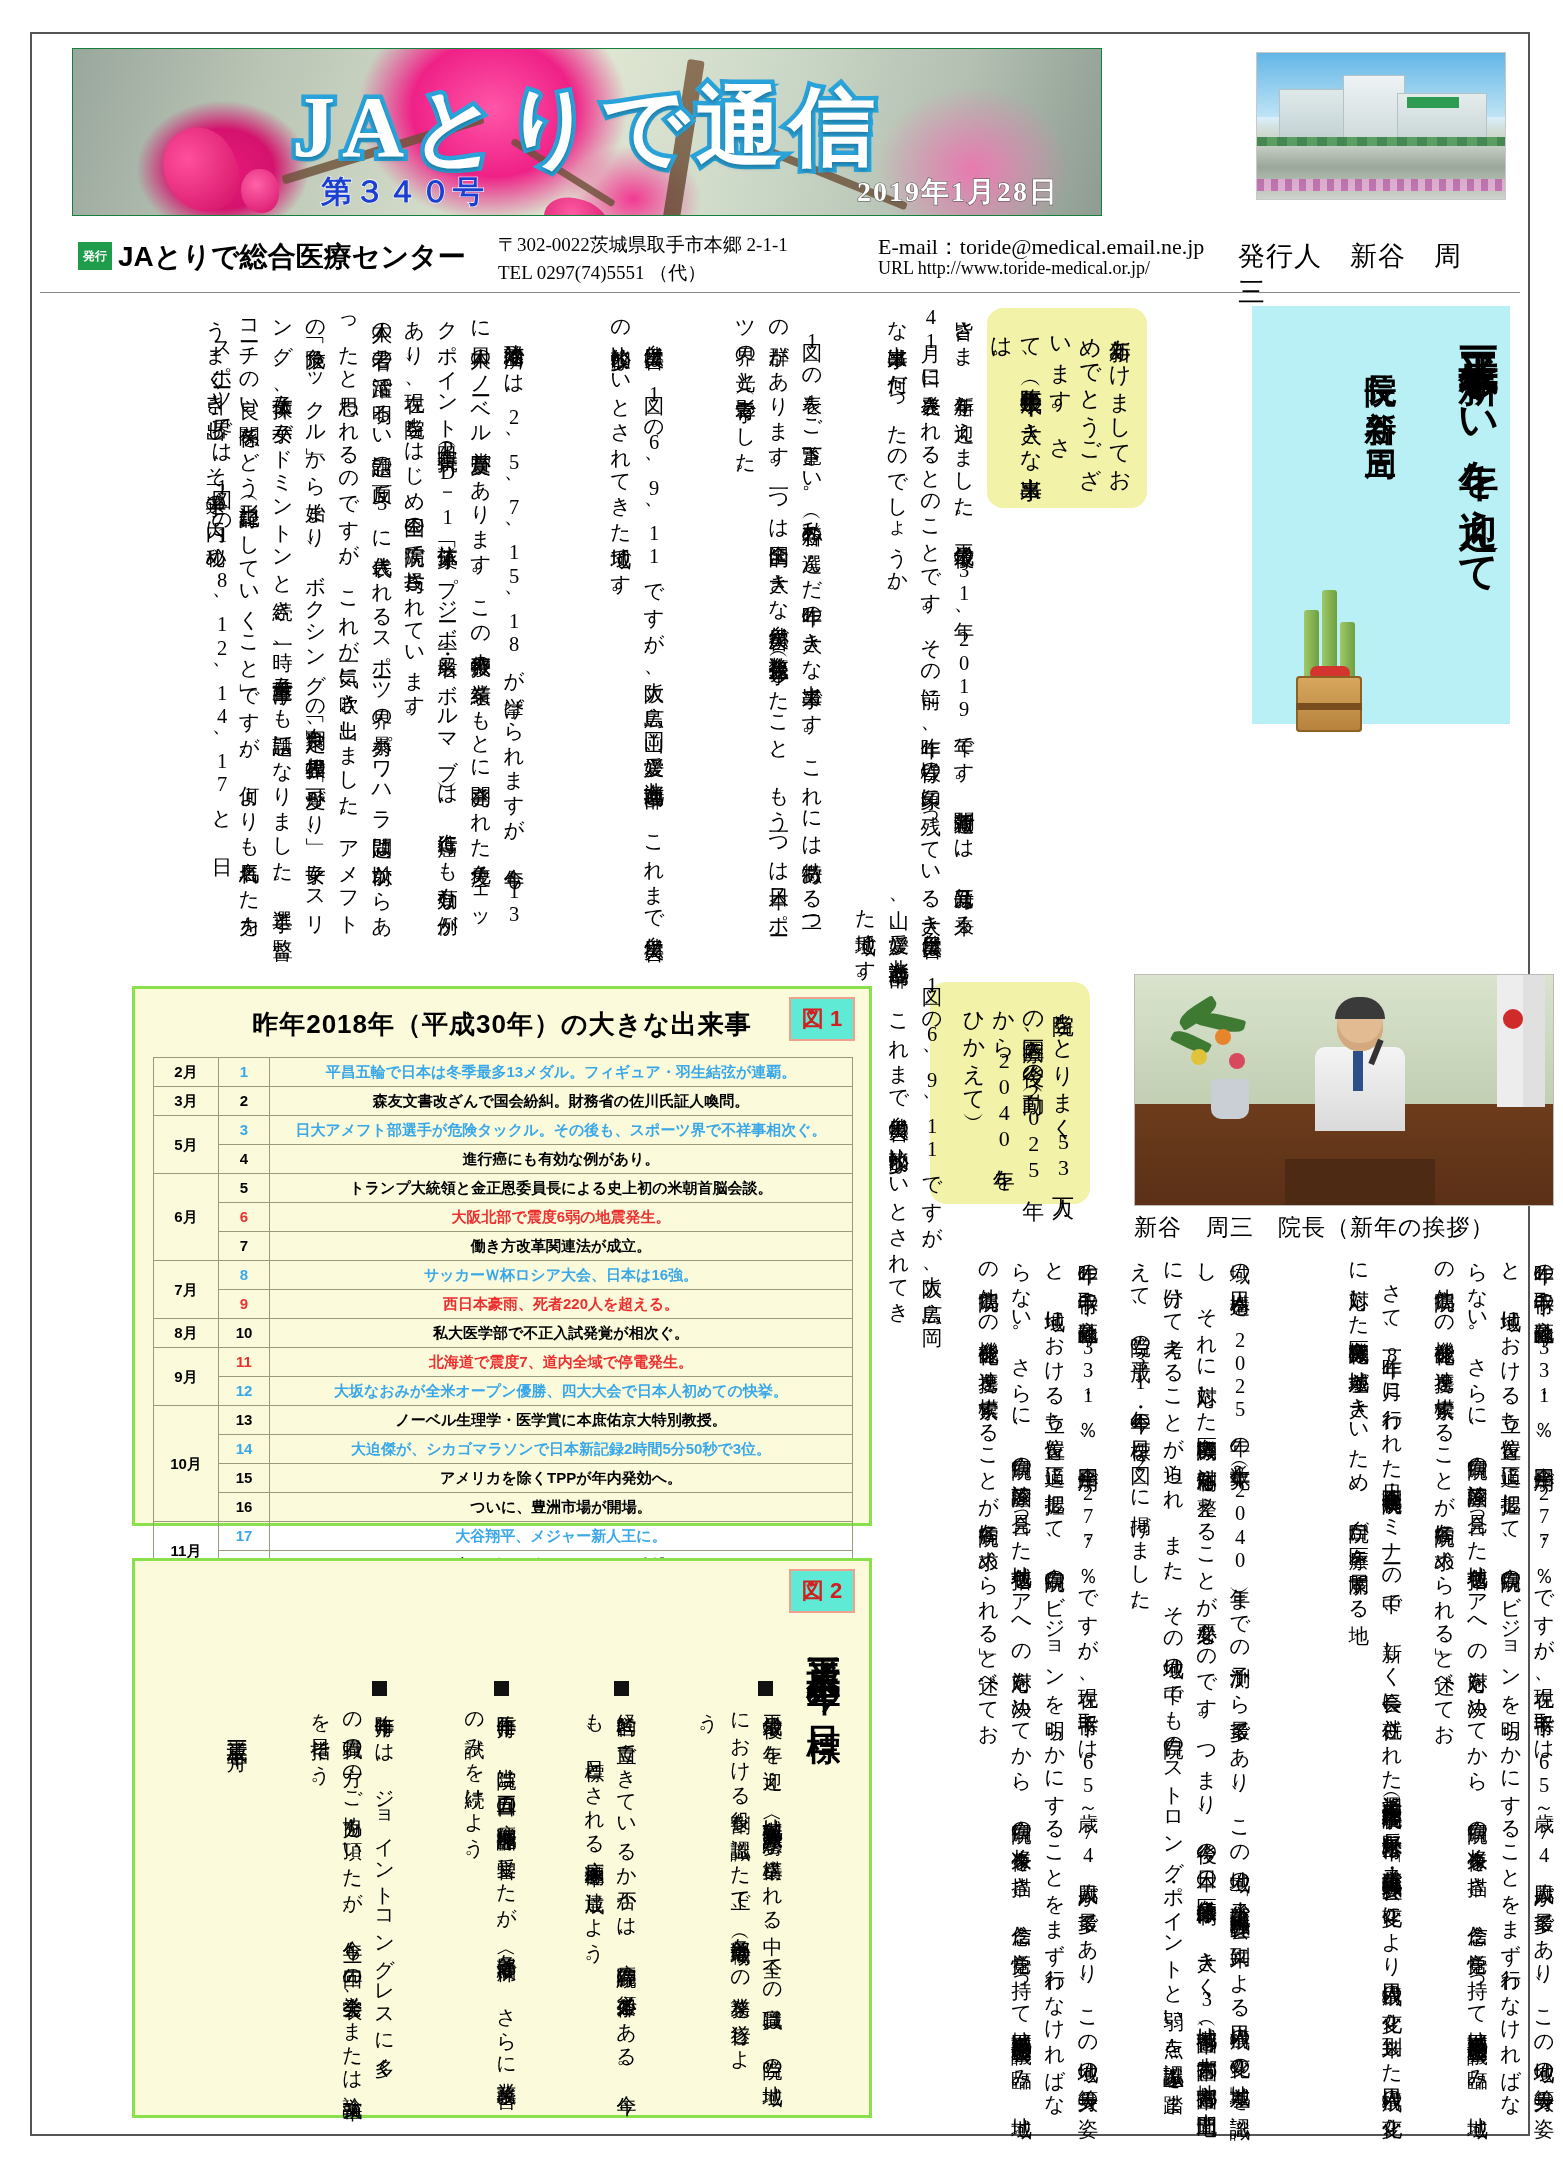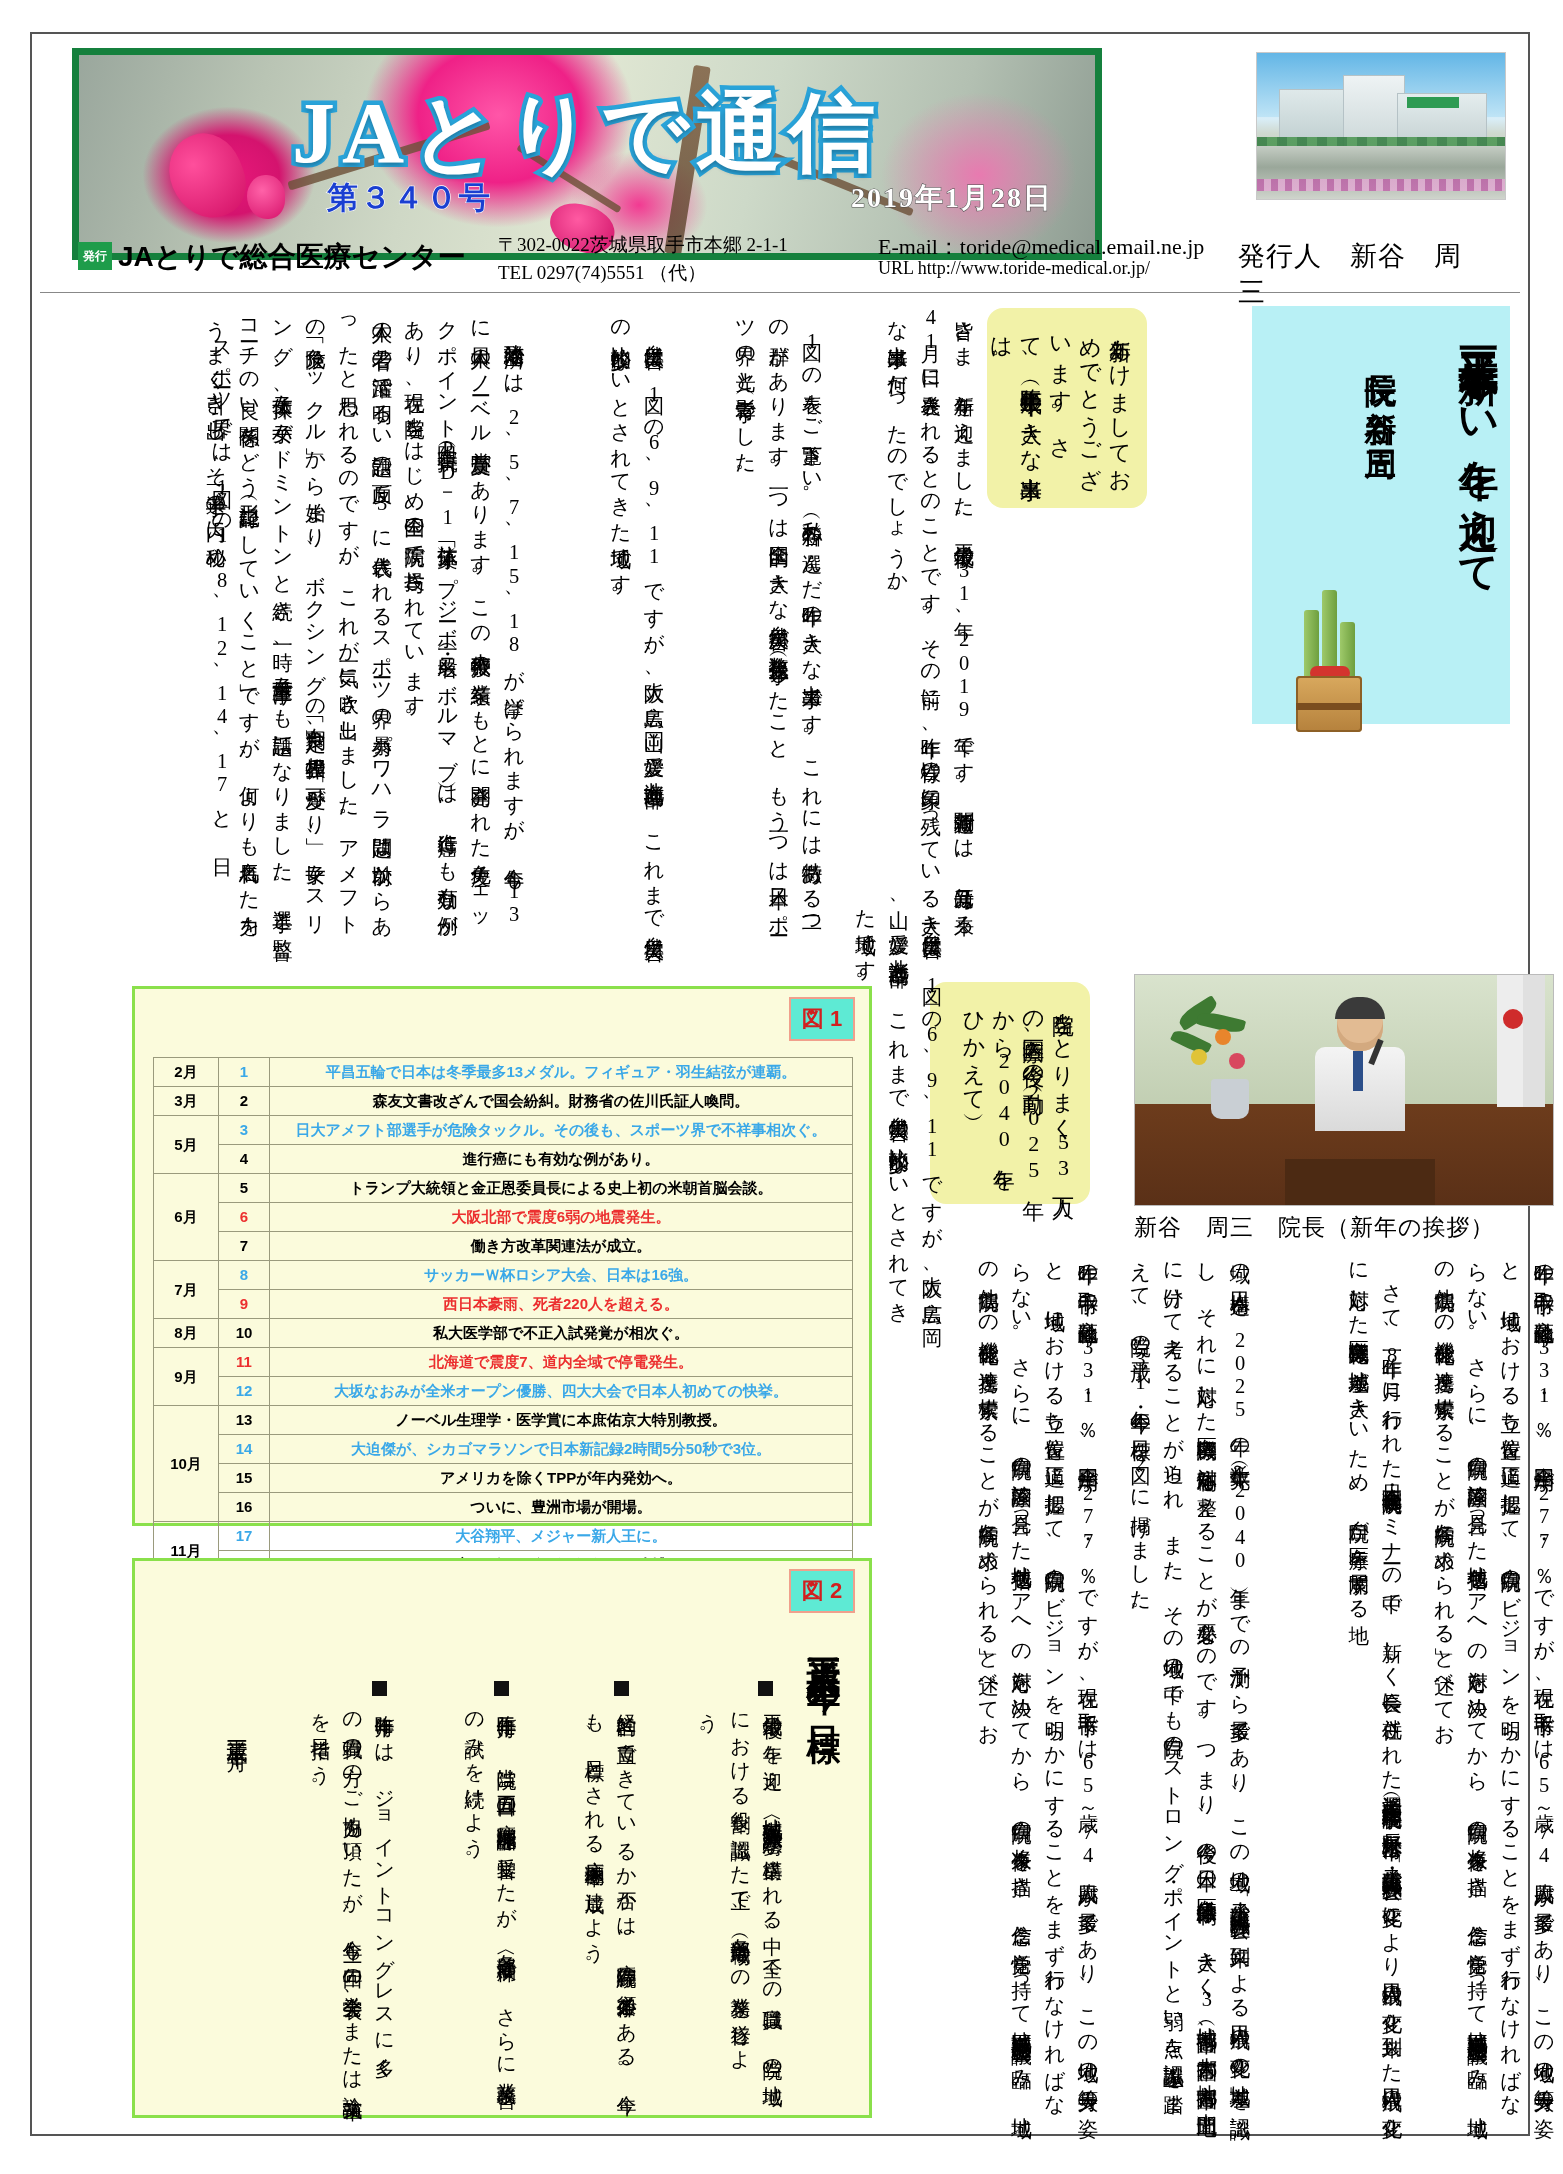--- a/index.html
+++ b/index.html
@@ -8,22 +8,22 @@
     font-family:"Liberation Serif","DejaVu Serif",serif;
     color:#000;
   }
   .page{
     position:absolute;left:30px;top:32px;width:1500px;height:2104px;
     border:2px solid #555;box-sizing:border-box;background:#fff;
   }
 
   
   .masthead{
-    position:absolute;left:40px;top:14px;width:1030px;height:212px;
-    overflow:hidden;border:7px solid #15803d;box-sizing:border-box;
+    position:absolute;left:40px;top:14px;width:1030px;height:168px;
+    overflow:hidden;border:1px solid #15803d;box-sizing:border-box;
   }
   .mast-bg{
     position:absolute;inset:0;
     background:
       radial-gradient(ellipse 120px 95px at 150px 120px, #e8187a 0%, #d4136e 42%, rgba(190,20,105,0) 72%),
       radial-gradient(ellipse 180px 150px at 420px 60px, #ff56a8 0%, #ef2187 45%, rgba(220,30,120,0) 75%),
       radial-gradient(ellipse 95px 75px at 560px 150px, #f23a92 0%, rgba(230,40,140,0) 72%),
       radial-gradient(ellipse 130px 110px at 900px 120px, #e87ab0 0%, rgba(220,120,170,0) 75%),
       linear-gradient(105deg,#9aa79d 0%,#b9c4b4 18%,#cfd8c6 34%,#dfe6d2 50%,#cdd9c8 66%,#b3c0b2 84%,#8e9c92 100%);
   }
@@ -339,20 +339,21 @@
   <div class="doc-caption">新谷　周三　院長（新年の挨拶）</div>
 
   <div class="vcol" style="left:1380px;top:1214px;width:148px;height:856px;">昨年の取手市の高齢化率は33・1％、全国平均が27・7％ですが、現在、取手市では65歳～74歳人口が最多であり、この地域の等身大の姿と、地域における立ち位置を適正に把握して、自病院のビジョンを明らかにすることをまず行わなければならない。さらに、自病院の診療圏に見合った地域包括ケアへの対応を決めてから、自病院の将来像を描き、信念と覚悟を持って地域医療構想調整会議に臨み、地域の他病院との機能分化と連携を模索することが各病院に求められる」と述べてお</div>
   <div class="vcol" style="left:1228px;top:1214px;width:148px;height:856px;">　さて、一昨年8月に行われた日本病院会・病院長セミナーの中で、新しく会長に就任された相澤孝夫氏（相澤病院理事長、長野県松本市）は「少子高齢化・人口減少社会の変化により人口構成の変化、到来した人口構成の変化に対応した医療機関化は地域差が大きいため、自院が医療を展開する地</div>
   <div class="vcol" style="left:1078px;top:1214px;width:146px;height:856px;">域の人口構造を、2025年の十数年先（～2040年）までの予測から最多であり、この地域の「少子高齢化・人口減少社会の到来による人口構成の変化の地域差」を認識し、それに対応した医療機関に対応体制を整えることが必要なのです。つまり、今後の日本の医療供給体制は、大きく3地域（都市圏、大都市圏、地方都市圏、中山間地）に分けて考えることが迫られ、また、その地域の中でも自院のストロング・ポイントと弱い点を認識以上を踏まえて、当院の平成31年・今年の目標を図2に掲げました。</div>
   <div class="vcol" style="left:920px;top:1214px;width:152px;height:856px;">昨年の取手市の高齢化率は33・1％、全国平均が27・7％ですが、現在、取手市では65歳～74歳人口が最多であり、この地域の等身大の姿と、地域における立ち位置を適正に把握して、自病院のビジョンを明らかにすることをまず行わなければならない。さらに、自病院の診療圏に見合った地域包括ケアへの対応を決めてから、自病院の将来像を描き、信念と覚悟を持って地域医療構想調整会議に臨み、地域の他病院との機能分化と連携を模索することが各病院に求められる」と述べてお</div>
   <div class="vcol" style="left:862px;top:860px;width:54px;height:420px;">　自然災害は、図1の6、9、11ですが、大阪、広島、岡山、愛媛、北海道南部と、これまで自然災害の比較的少ないとされてきた地域です。</div>
 
   <div class="fig1">
     <div class="fig-tag">図 1</div>
+    <div class="fig1-title">昨年2018年（平成30年）の大きな出来事</div>
     <table class="events">
       <tbody id="events-body">
           <tr>
             <td class="mon" rowspan="1">2月</td>
             <td class="num blue">1</td>
             <td class="txt blue">平昌五輪で日本は冬季最多13メダル。フィギュア・羽生結弦が連覇。</td>
           </tr>
           <tr>
             <td class="mon" rowspan="1">3月</td>
             <td class="num">2</td>

